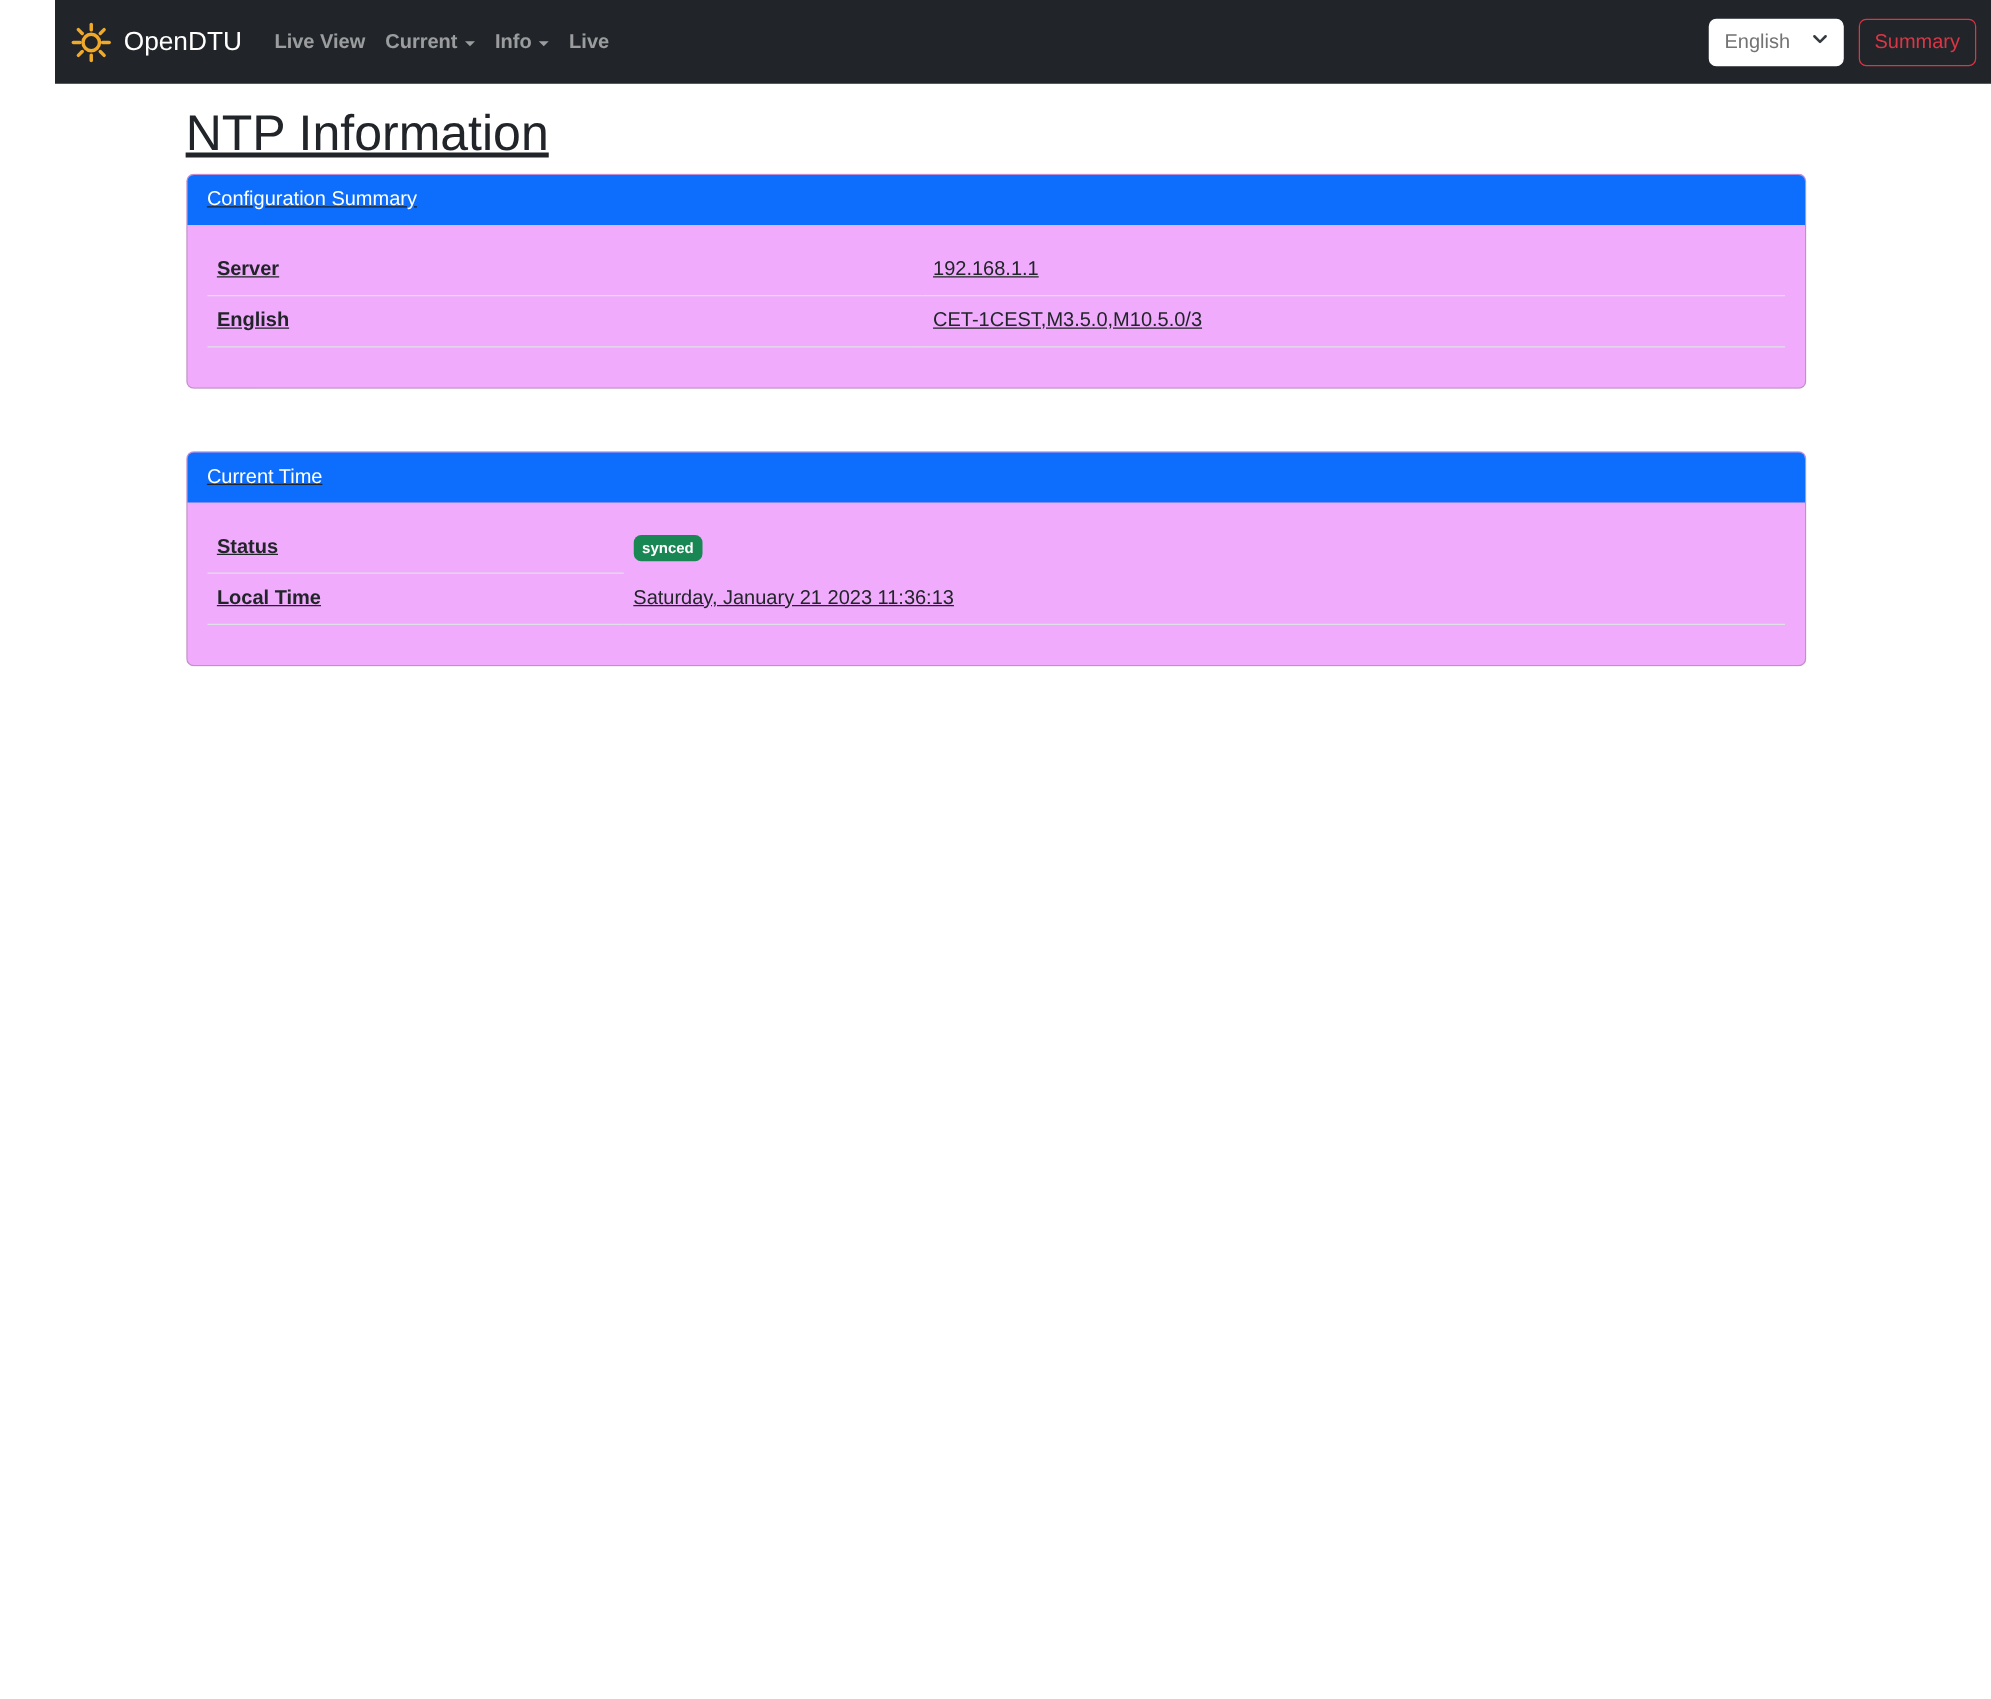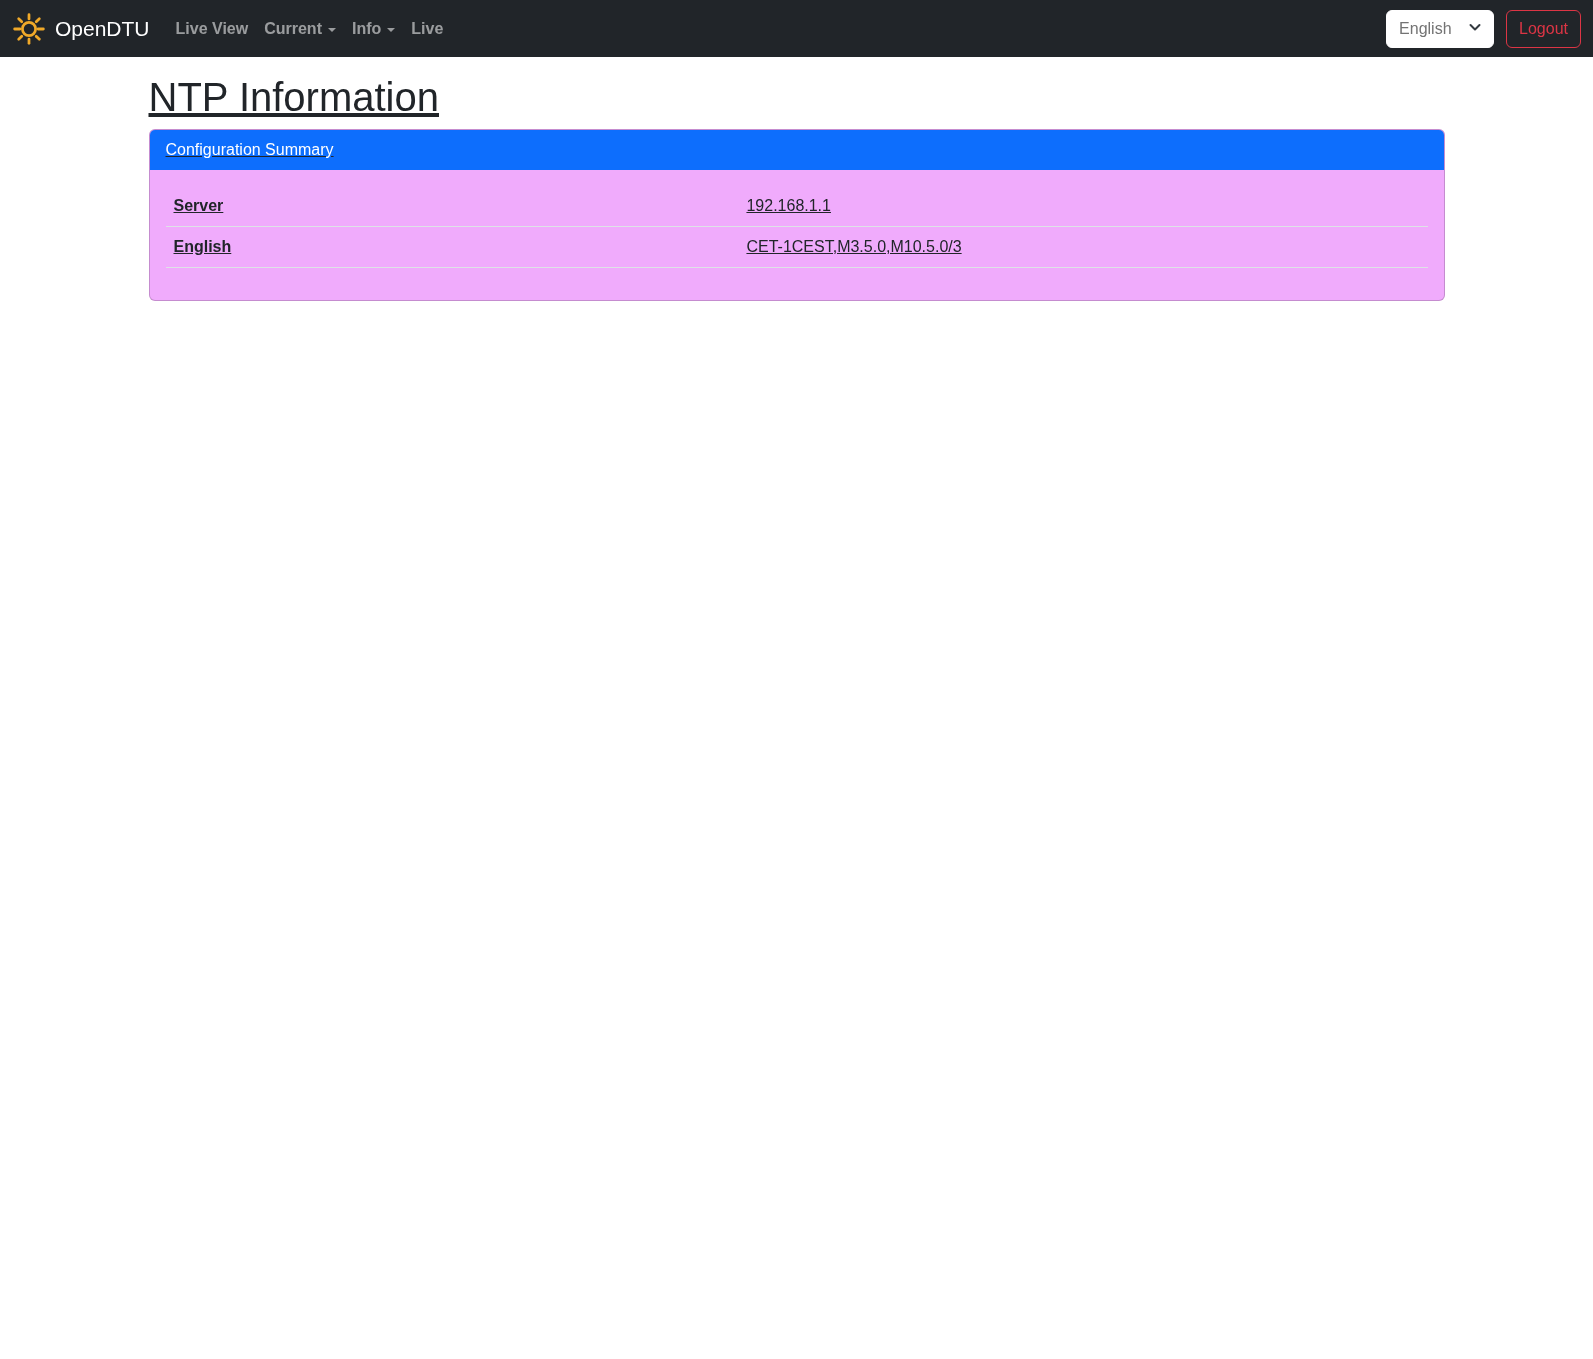--- a/index.html
+++ b/index.html
@@ -9,25 +9,26 @@
     font-size: 16px;
     color: #212529;
     min-height: 1359px;
     width: 1593px;
     overflow-x: hidden;
   }
 
   
   .navbar {
     background: #212529;
-    height: 57px;
+    height: 67px;
     display: flex;
     align-items: center;
     justify-content: space-between;
     padding: 0 12px;
+    margin-left: 44px;
   }
   .nav-left { display: flex; align-items: center; }
   .brand {
     display: flex; align-items: center; gap: 9px;
     color: #ffffff; font-size: 21px; font-weight: 500;
     text-decoration: none; margin-right: 18px; cursor: pointer;
     white-space: nowrap;
   }
   .brand svg { display: block; }
   .nav-links { list-style: none; display: flex; margin: 0; padding: 0; font-weight: bold; }
@@ -138,21 +139,21 @@
   </div>
   <div class="nav-right">
     <div class="lang-select">
       <span>English</span>
       <span>
         <svg width="16" height="16" viewBox="0 0 16 16">
           <path d="M3.5 6l4.5 4.5L12.5 6" fill="none" stroke="#343a40" stroke-width="2" stroke-linecap="round" stroke-linejoin="round"></path>
         </svg>
       </span>
     </div>
-    <button class="logout-btn">Logout</button>
+    <button class="logout-btn">Summary</button>
   </div>
 </nav>
 
 <div class="container">
   <h1 class="page-title">NTP Information</h1>
 
   <div class="card">
     <div class="card-header">Configuration Summary</div>
     <div class="card-body">
       <table class="info-table cfg-table">
@@ -163,13 +164,32 @@
           </tr>
           <tr>
             <th>English</th>
             <td>CET-1CEST,M3.5.0,M10.5.0/3</td>
           </tr>
         </tbody>
       </table>
     </div>
   </div>
 
+  <div class="card">
+    <div class="card-header">Current Time</div>
+    <div class="card-body">
+      <table class="info-table time-table">
+        <tbody>
+          <tr>
+            <th>Status</th>
+            <td class="no-border">
+              <span class="badge-success">synced</span>
+            </td>
+          </tr>
+          <tr>
+            <th>Local Time</th>
+            <td>Saturday, January 21 2023 11:36:13</td>
+          </tr>
+        </tbody>
+      </table>
+    </div>
+  </div>
 </div>
 
 </body></html>

